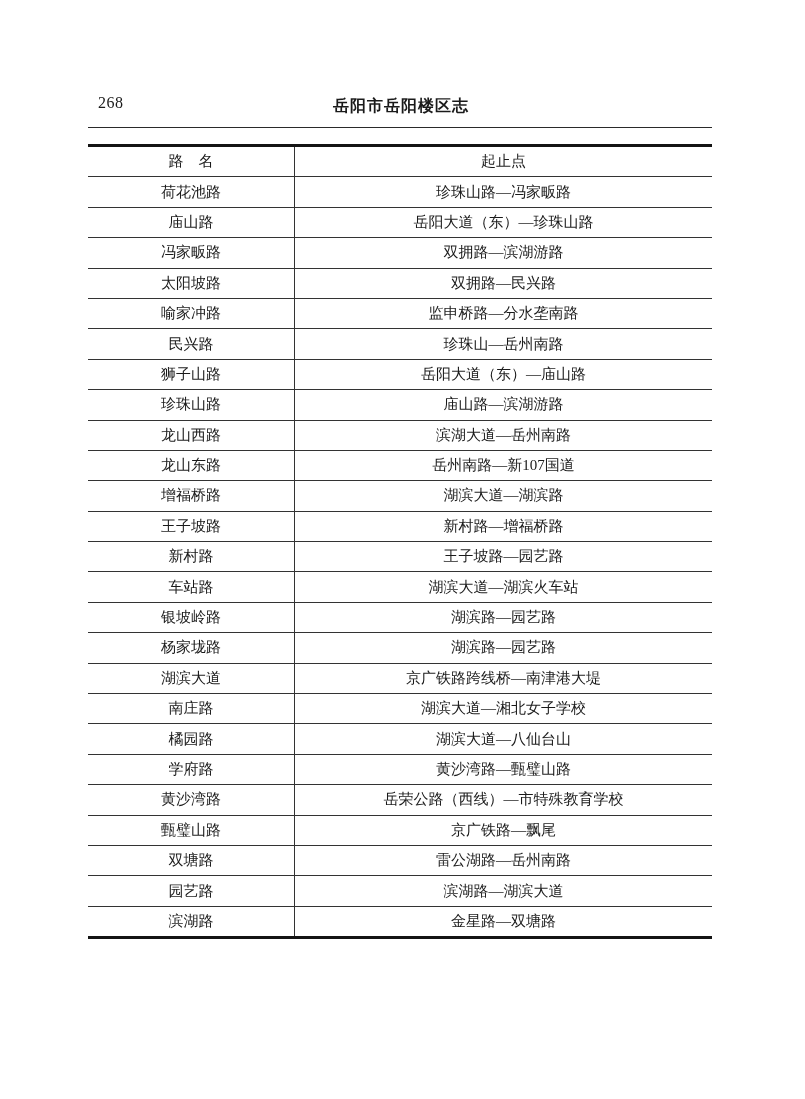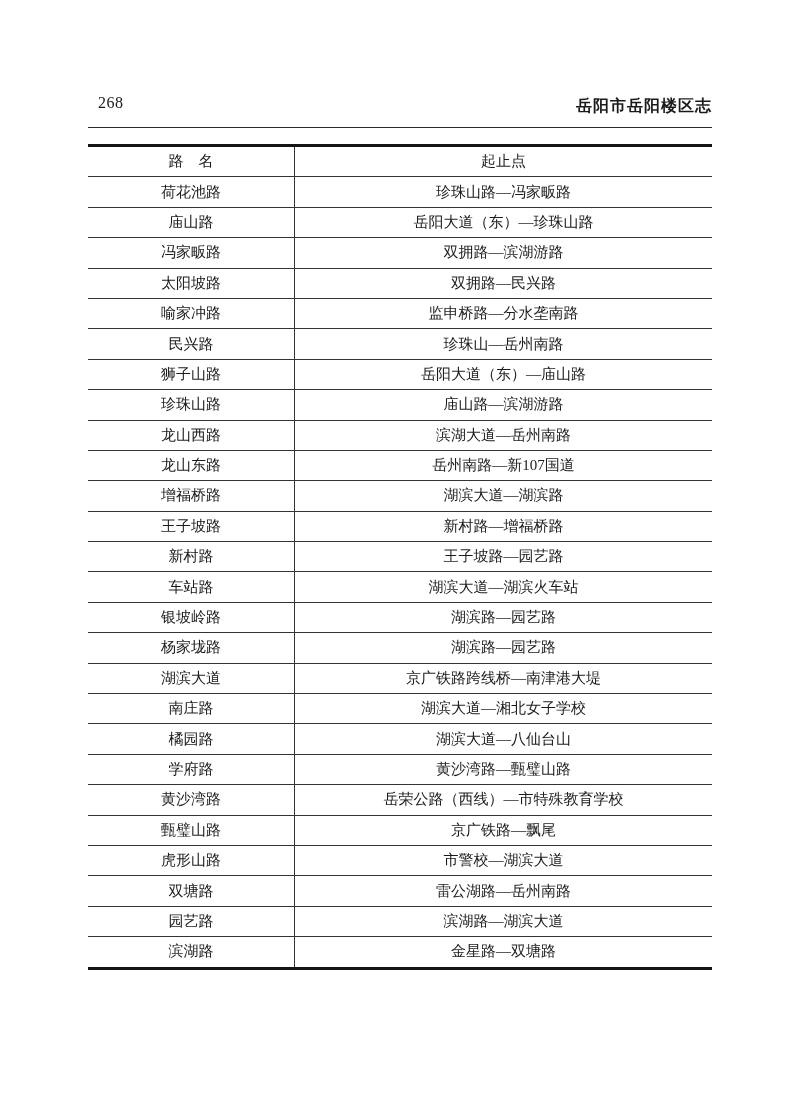--- a/index.html
+++ b/index.html
@@ -20,21 +20,21 @@
     left: 98px;
     top: 94px;
     font-size: 16px;
     letter-spacing: 0.5px;
   }
   .page-title {
     position: absolute;
     left: 90px;
     top: 96px;
     width: 622px;
-    text-align: right;
+    text-align: center;
     font-size: 16px;
     font-weight: bold;
     letter-spacing: 1px;
   }
   .header-rule {
     position: absolute;
     left: 88px;
     top: 127px;
     width: 624px;
     height: 1px;
@@ -170,24 +170,20 @@
       </tr>
       <tr>
         <td class="col-name">黄沙湾路</td>
         <td class="col-range">岳荣公路（西线）—市特殊教育学校</td>
       </tr>
       <tr>
         <td class="col-name">甄璧山路</td>
         <td class="col-range">京广铁路—飘尾</td>
       </tr>
       <tr>
-        <td class="col-name">虎形山路</td>
-        <td class="col-range">市警校—湖滨大道</td>
-      </tr>
-      <tr>
         <td class="col-name">双塘路</td>
         <td class="col-range">雷公湖路—岳州南路</td>
       </tr>
       <tr>
         <td class="col-name">园艺路</td>
         <td class="col-range">滨湖路—湖滨大道</td>
       </tr>
       <tr>
         <td class="col-name">滨湖路</td>
         <td class="col-range">金星路—双塘路</td>

